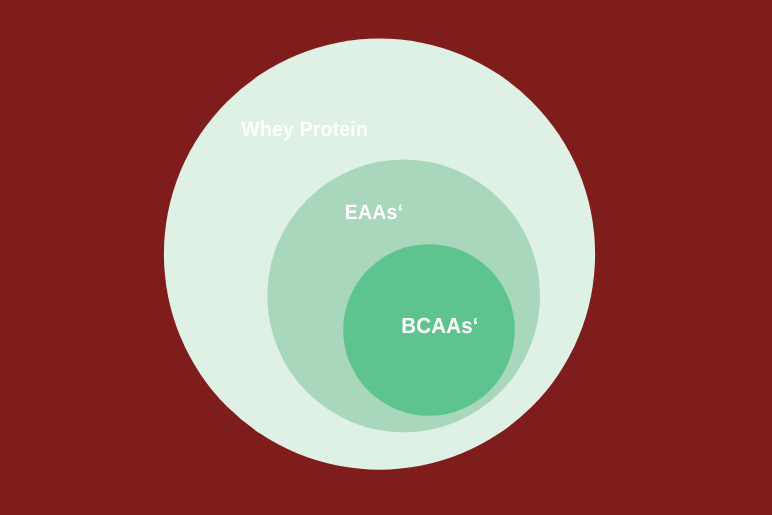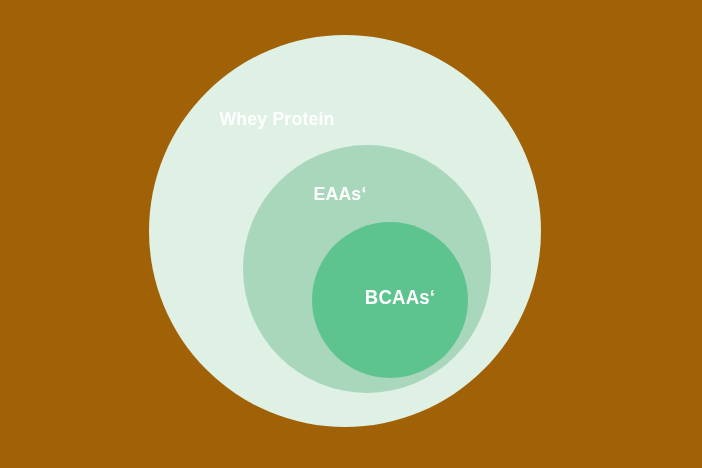--- a/index.html
+++ b/index.html
@@ -10,21 +10,21 @@
   body {
     width: 702px;
     height: 468px;
     overflow: hidden;
     font-family: "Liberation Sans", "DejaVu Sans", sans-serif;
   }
   #diagram-stage {
     position: relative;
     width: 702px;
     height: 468px;
-    background: #a16207;
+    background: #7f1d1d;
     text-align: right;
   }
   #diagram-stage svg {
     position: absolute;
     top: 0;
     left: 0;
     display: block;
   }
   .set-label {
     position: absolute;

